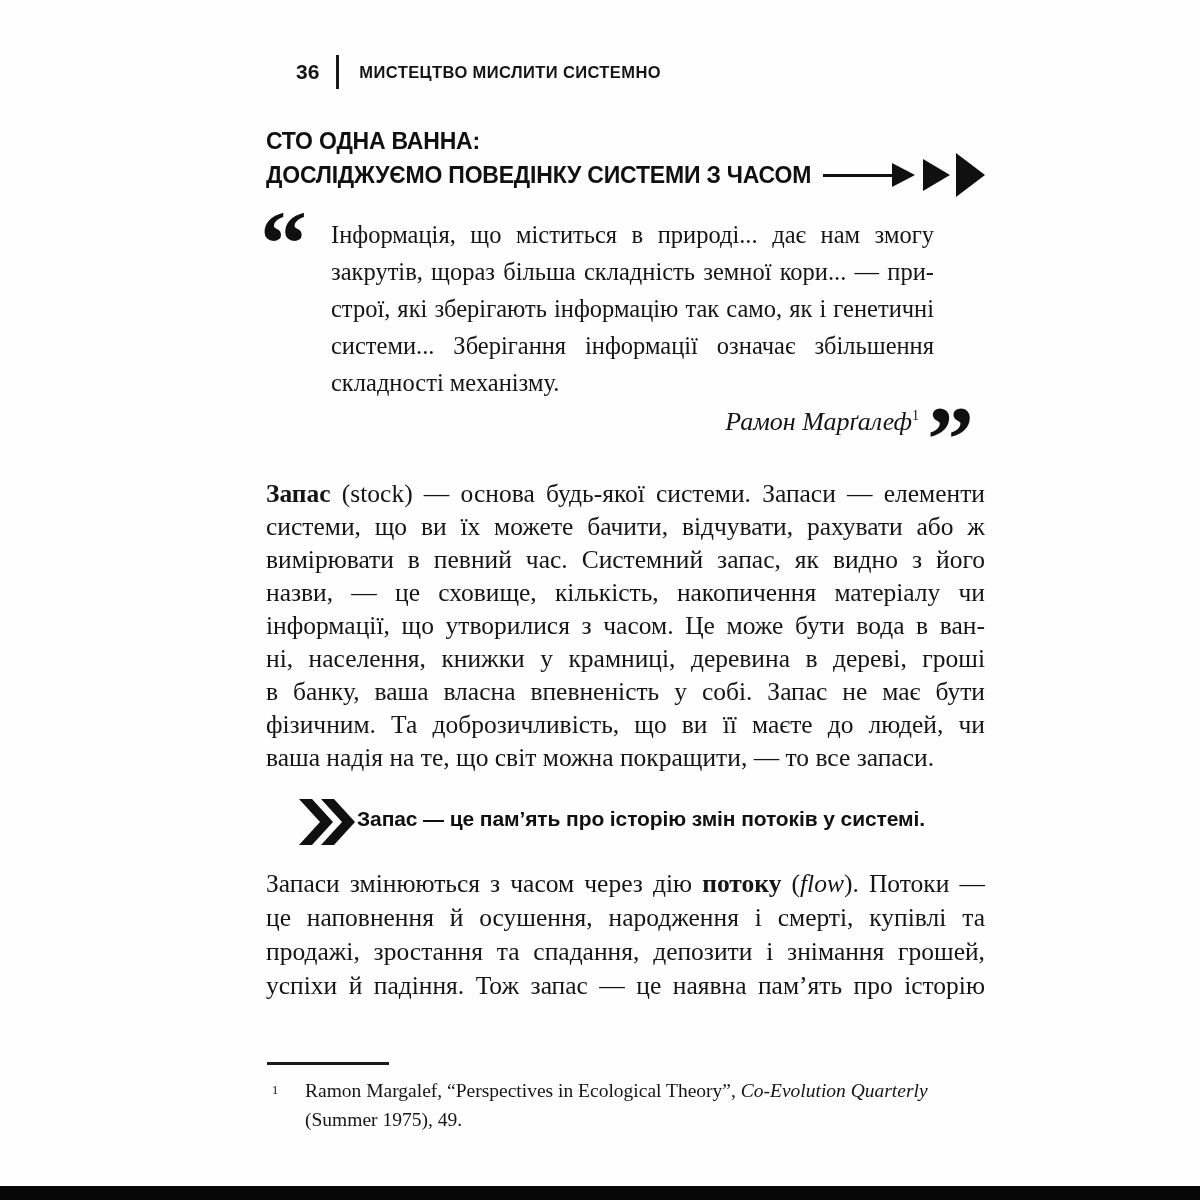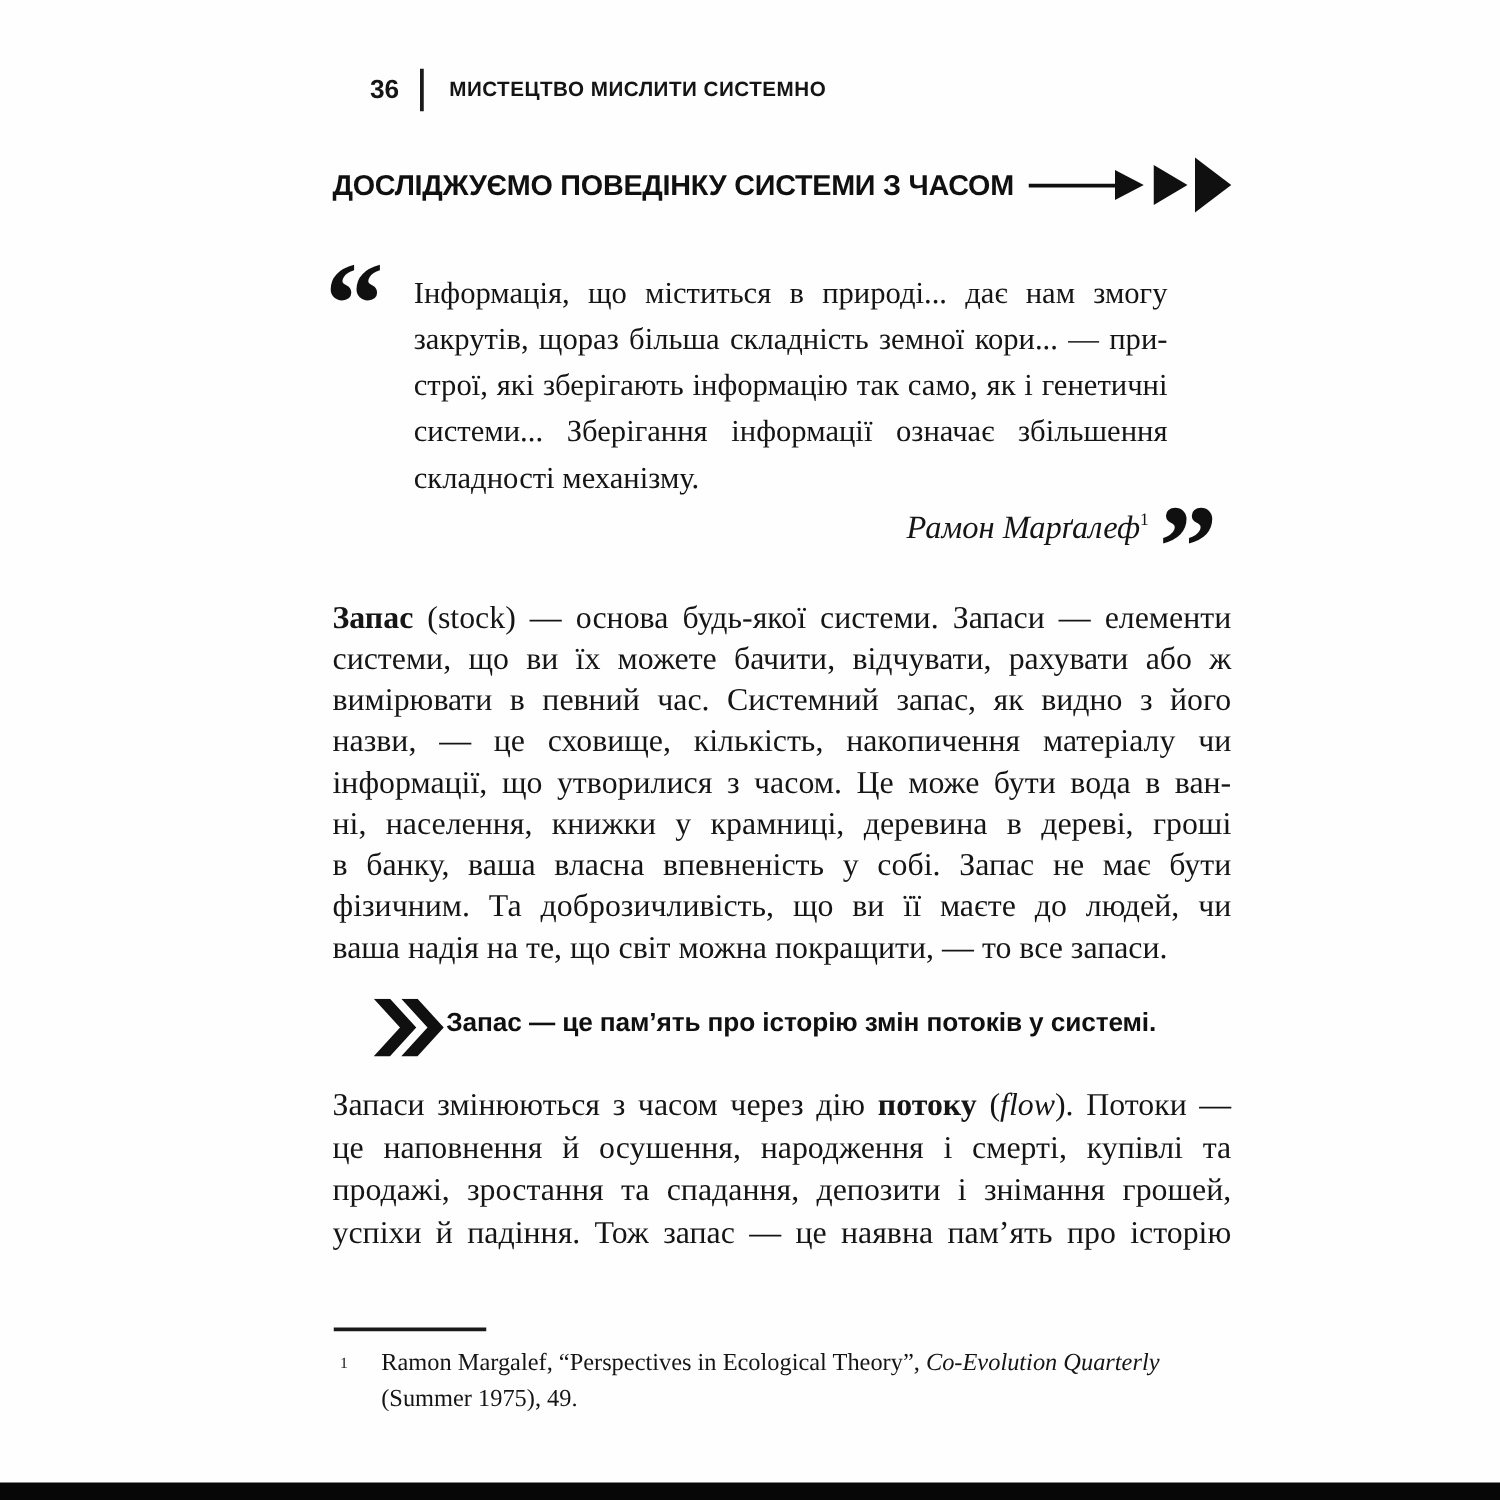--- a/index.html
+++ b/index.html
@@ -62,20 +62,21 @@
 
 <div class="page">
 
   <div class="hdr">
     <span class="hdr-num">36</span>
     <span class="hdr-bar"></span>
     <span class="hdr-title">МИСТЕЦТВО МИСЛИТИ СИСТЕМНО</span>
   </div>
 
   <div class="sec">
+    <div>СТО ОДНА ВАННА:</div>
     <div class="sec-line2">
       <span>ДОСЛІДЖУЄМО ПОВЕДІНКУ СИСТЕМИ З ЧАСОМ</span>
       <span class="arrow-line"></span>
       <svg class="arrow-heads" width="94" height="46" viewBox="0 0 94 46">
         <polygon points="0,11 0,35 23,23" fill="#101010"></polygon>
         <polygon points="31,7 31,39 58,23" fill="#101010"></polygon>
         <polygon points="64,1 64,45 93,23" fill="#101010"></polygon>
       </svg>
     </div>
   </div>

